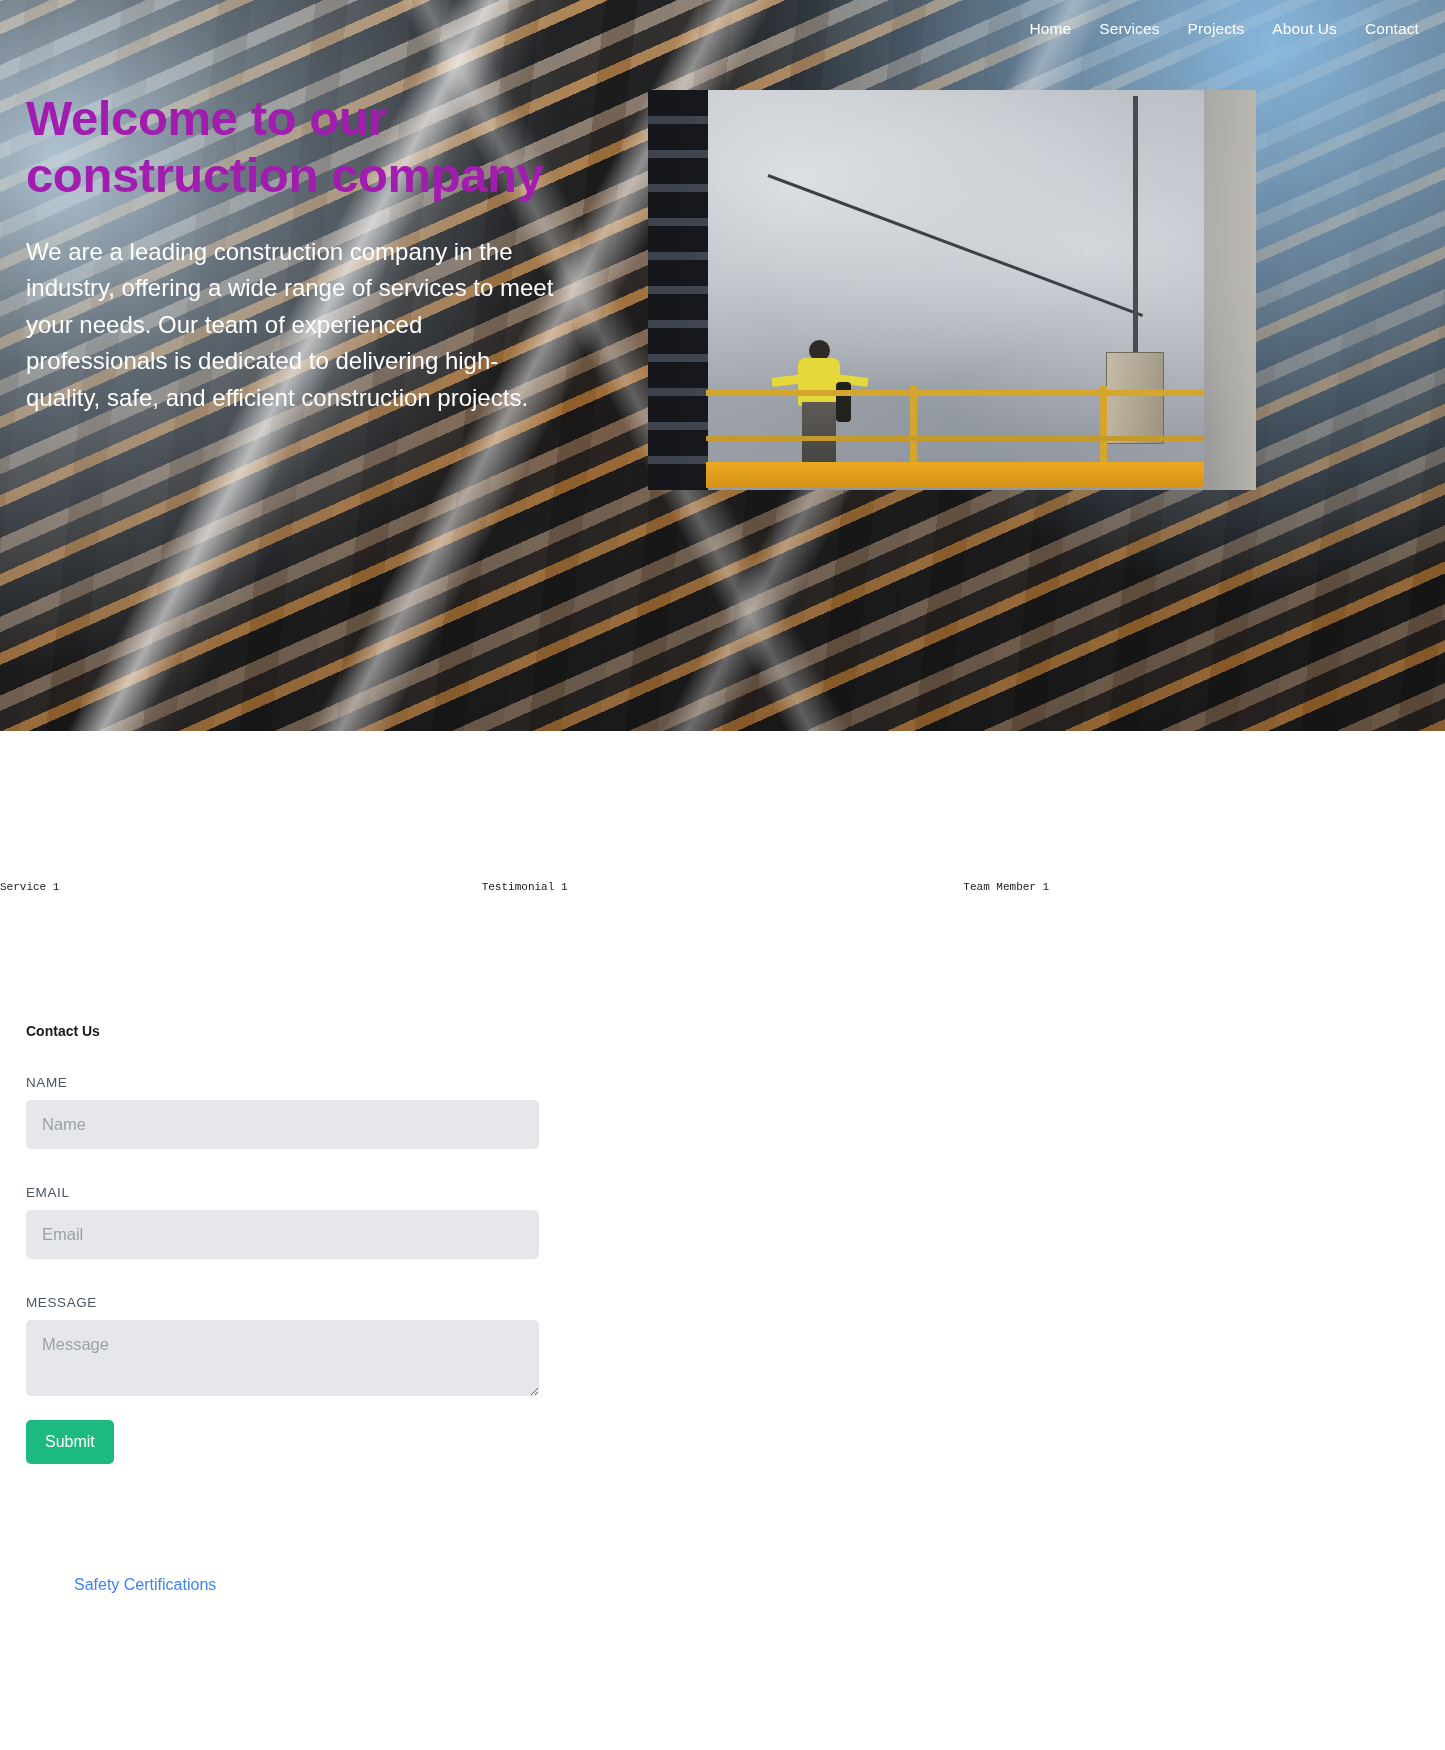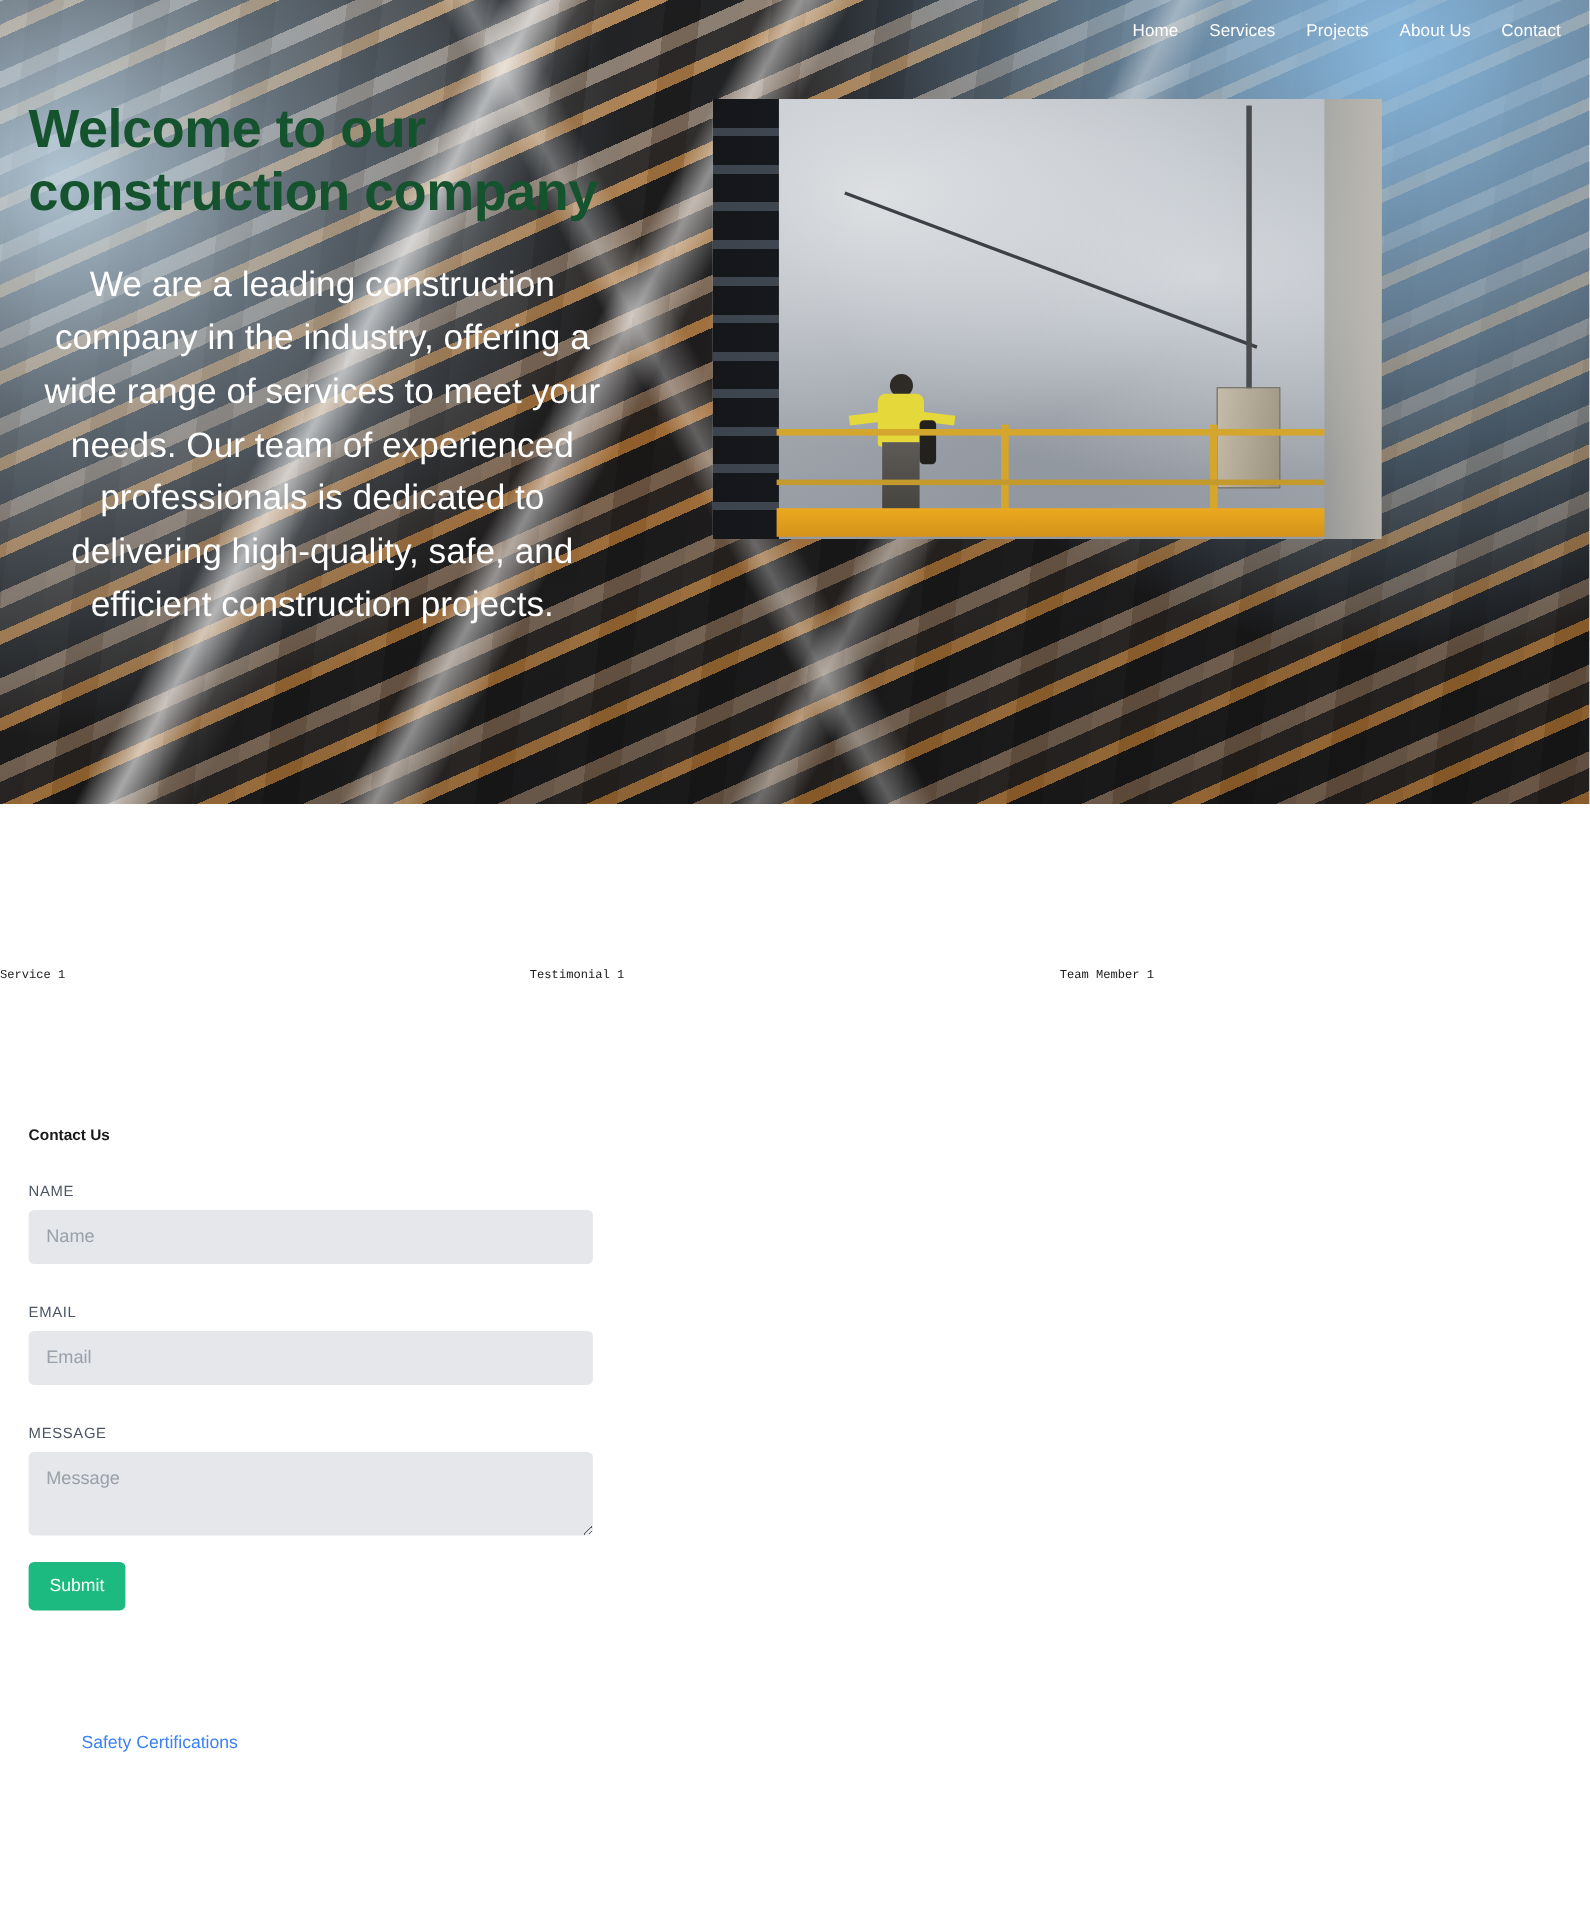--- a/index.html
+++ b/index.html
@@ -82,33 +82,32 @@
 
   .hero-inner {
     position: relative;
     z-index: 5;
     display: flex;
     align-items: flex-start;
     padding: 0 26px;
   }
   .hero-copy { width: 534px; padding-top: 90px; }
   .hero-title {
-    color: #14532d;
+    color: #a21caf;
     font-size: 49px;
     line-height: 1.16;
     font-weight: 700;
     letter-spacing: -0.4px;
   }
   .hero-text {
     color: #ffffff;
-    font-size: 32px;
+    font-size: 24px;
     line-height: 1.52;
     margin-top: 30px;
     font-weight: 400;
-    text-align: center;
   }
   .hero-figure {
     margin-top: 90px;
     margin-left: 88px;
     width: 608px;
     height: 400px;
     overflow: hidden;
     position: relative;
     background: linear-gradient(178deg,#b7bcc2 0%,#a9aeb5 42%,#9aa0a7 62%,#8e949c 100%);
   }

